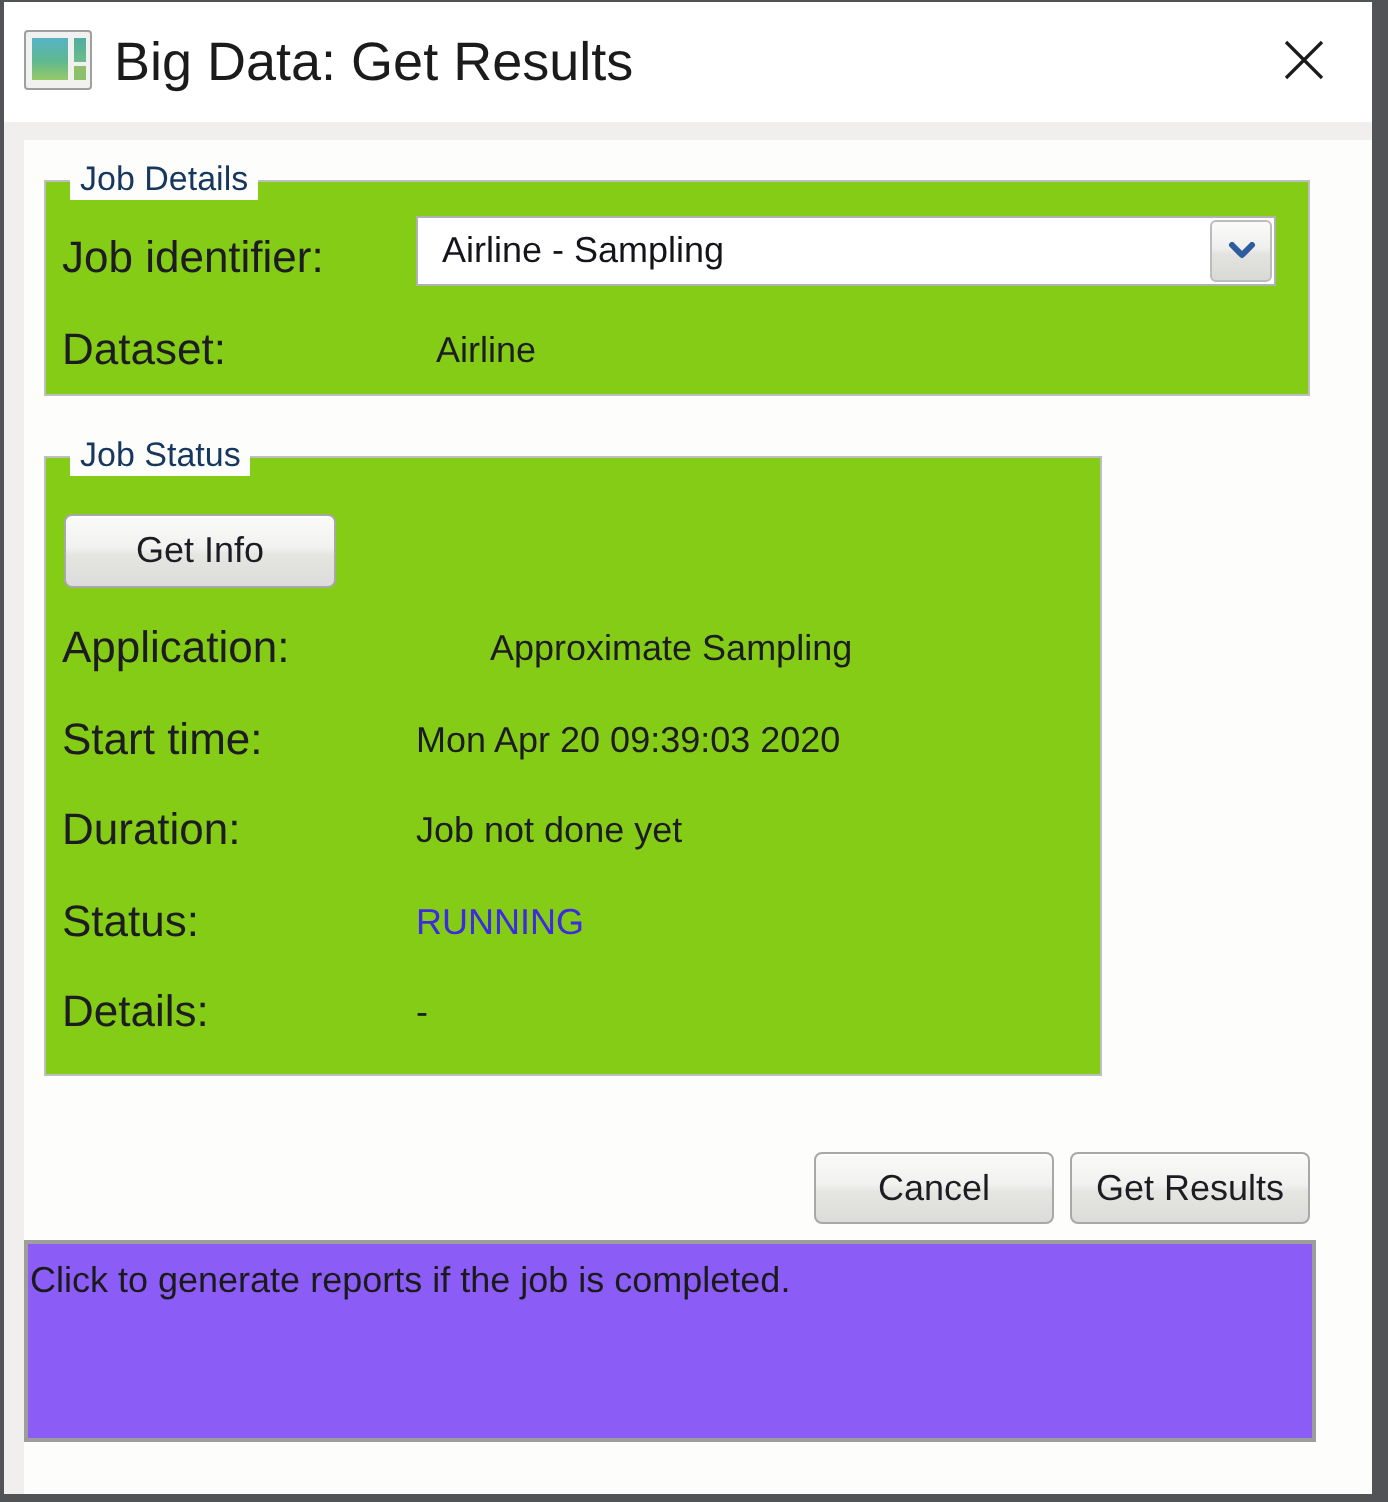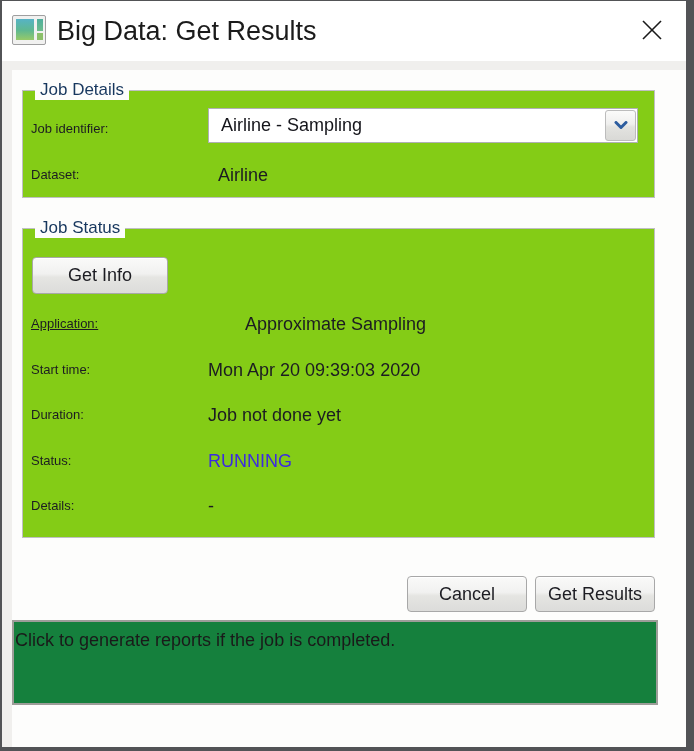--- a/index.html
+++ b/index.html
@@ -29,22 +29,22 @@
     background:transparent;border:none;padding:0;cursor:pointer;
     display:flex;align-items:center;justify-content:center;}
   
   .gray-strip{position:absolute;left:0;right:0;top:60px;height:9px;background:#f0efed;}
   .gray-col{position:absolute;left:0;width:10px;top:60px;bottom:0;background:#f0efed;}
   
   .group{position:absolute;border:1px solid #bfbfc3;background:#84cc16;box-sizing:border-box;}
   .group-legend{position:absolute;top:-11px;left:12px;padding:0 5px;background:#fdfdfc;
     color:#17375e;font-size:17px;line-height:20px;white-space:nowrap;}
   .group1{left:20px;top:89px;width:633px;height:108px;}
-  .group2{left:20px;top:227px;width:633px;height:310px;}
-  .lbl{position:absolute;font-size:13px;color:#1c1c22;line-height:22px;white-space:nowrap;}
+  .group2{left:20px;top:227px;width:529px;height:310px;}
+  .lbl{position:absolute;font-size:22px;color:#1c1c22;line-height:22px;white-space:nowrap;}
   .val{position:absolute;font-size:18px;color:#1c1c22;line-height:22px;white-space:nowrap;}
   .val-running{color:#3c2be0;}
   
   .combobox{position:absolute;left:185px;top:17px;width:430px;height:35px;
     background:#ffffff;border:1px solid #b0b0b5;box-sizing:border-box;cursor:pointer;padding-left:36px;}
   .combo-text{position:absolute;left:12px;top:0;height:33px;line-height:33px;
     font-size:18px;color:#14141a;white-space:nowrap;}
   .combo-btn{position:absolute;top:1px;right:1px;bottom:1px;width:31px;
     background:linear-gradient(180deg,#fbfbfa 0%,#efefee 45%,#e3e3e0 55%,#d9d9d6 100%);
     border:1px solid #bcbcbc;border-radius:3px;box-sizing:border-box;
@@ -56,22 +56,22 @@
     border:1px solid #a8a8a8;border-radius:4px;
     box-shadow:inset 0 1px 0 #ffffff;
     font-family:inherit;font-size:18px;color:#1c1c22;cursor:pointer;
     display:flex;align-items:center;justify-content:center;white-space:nowrap;
   }
   .btn-getinfo{left:9px;top:28px;width:136px;height:37px;}
   .btn-help{left:18px;top:575px;width:120px;height:36px;}
   .btn-cancel{left:405px;top:575px;width:120px;height:36px;}
   .btn-getresults{left:533px;top:575px;width:120px;height:36px;}
   
-  .statusbox{position:absolute;left:10px;top:619px;width:646px;height:85px;
-    background:#15803d;border:2px solid #9d9d99;box-sizing:border-box;}
+  .statusbox{position:absolute;left:10px;top:619px;width:646px;height:101px;
+    background:#8b5cf6;border:2px solid #9d9d99;box-sizing:border-box;}
   .statusbox span{display:block;padding:6px 2px 0 1px;font-size:18px;color:#1a1a1a;line-height:24px;}
 </style>
 </head>
 <body>
 
 <div class="window">
 
   <div class="titlebar">
     <span class="app-icon">
       <span class="pane-main"></span>
@@ -106,21 +106,21 @@
 
     <span class="lbl" style="left:8px;top:73px;text-align:right;">Dataset:</span>
     <span class="val" style="left:195px;top:73px;">Airline</span>
   </div>
 
   <div class="group group2">
     <span class="group-legend">Job Status</span>
 
     <button class="btn btn-getinfo">Get Info</button>
 
-    <span class="lbl" style="left:8px;top:84px;text-decoration:underline;">Application:</span>
+    <span class="lbl" style="left:8px;top:84px;">Application:</span>
     <span class="val" style="left:185px;top:84px;margin-left:37px;">Approximate Sampling</span>
 
     <span class="lbl" style="left:8px;top:130px;">Start time:</span>
     <span class="val" style="left:185px;top:130px;">Mon Apr 20 09:39:03 2020</span>
 
     <span class="lbl" style="left:8px;top:175px;">Duration:</span>
     <span class="val" style="left:185px;top:175px;">Job not done yet</span>
 
     <span class="lbl" style="left:8px;top:221px;">Status:</span>
     <span class="val val-running" style="left:185px;top:221px;">RUNNING</span>

